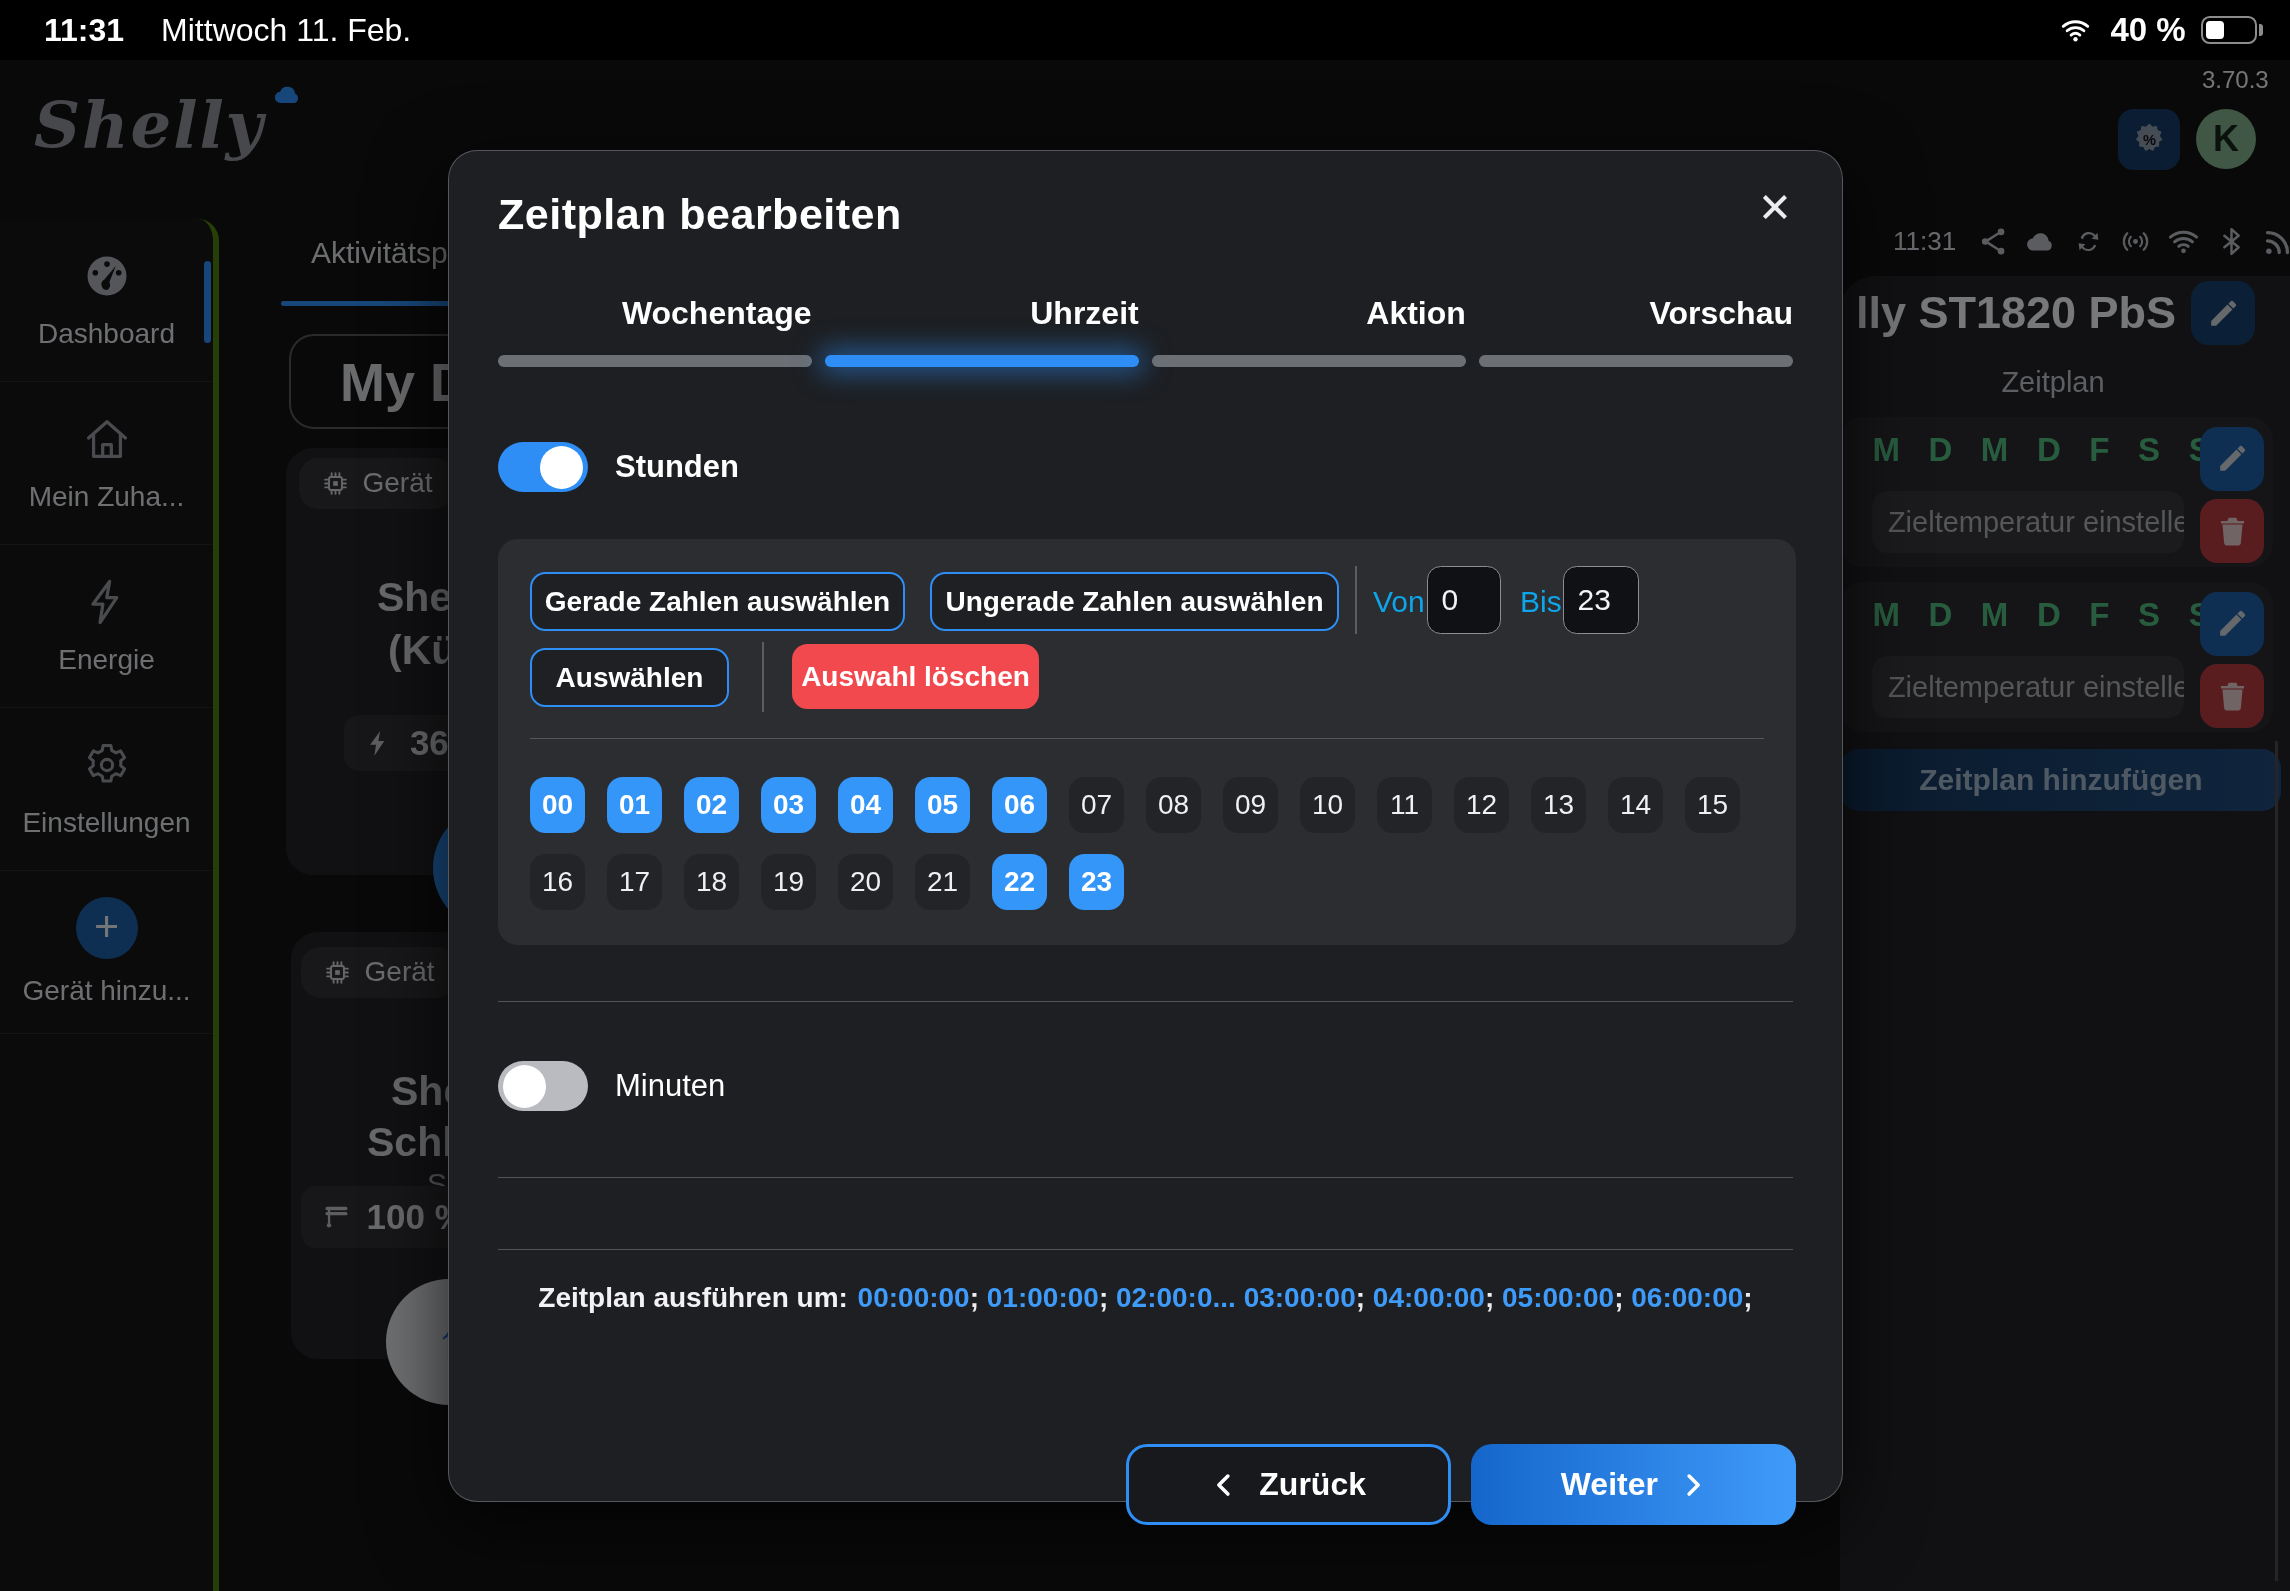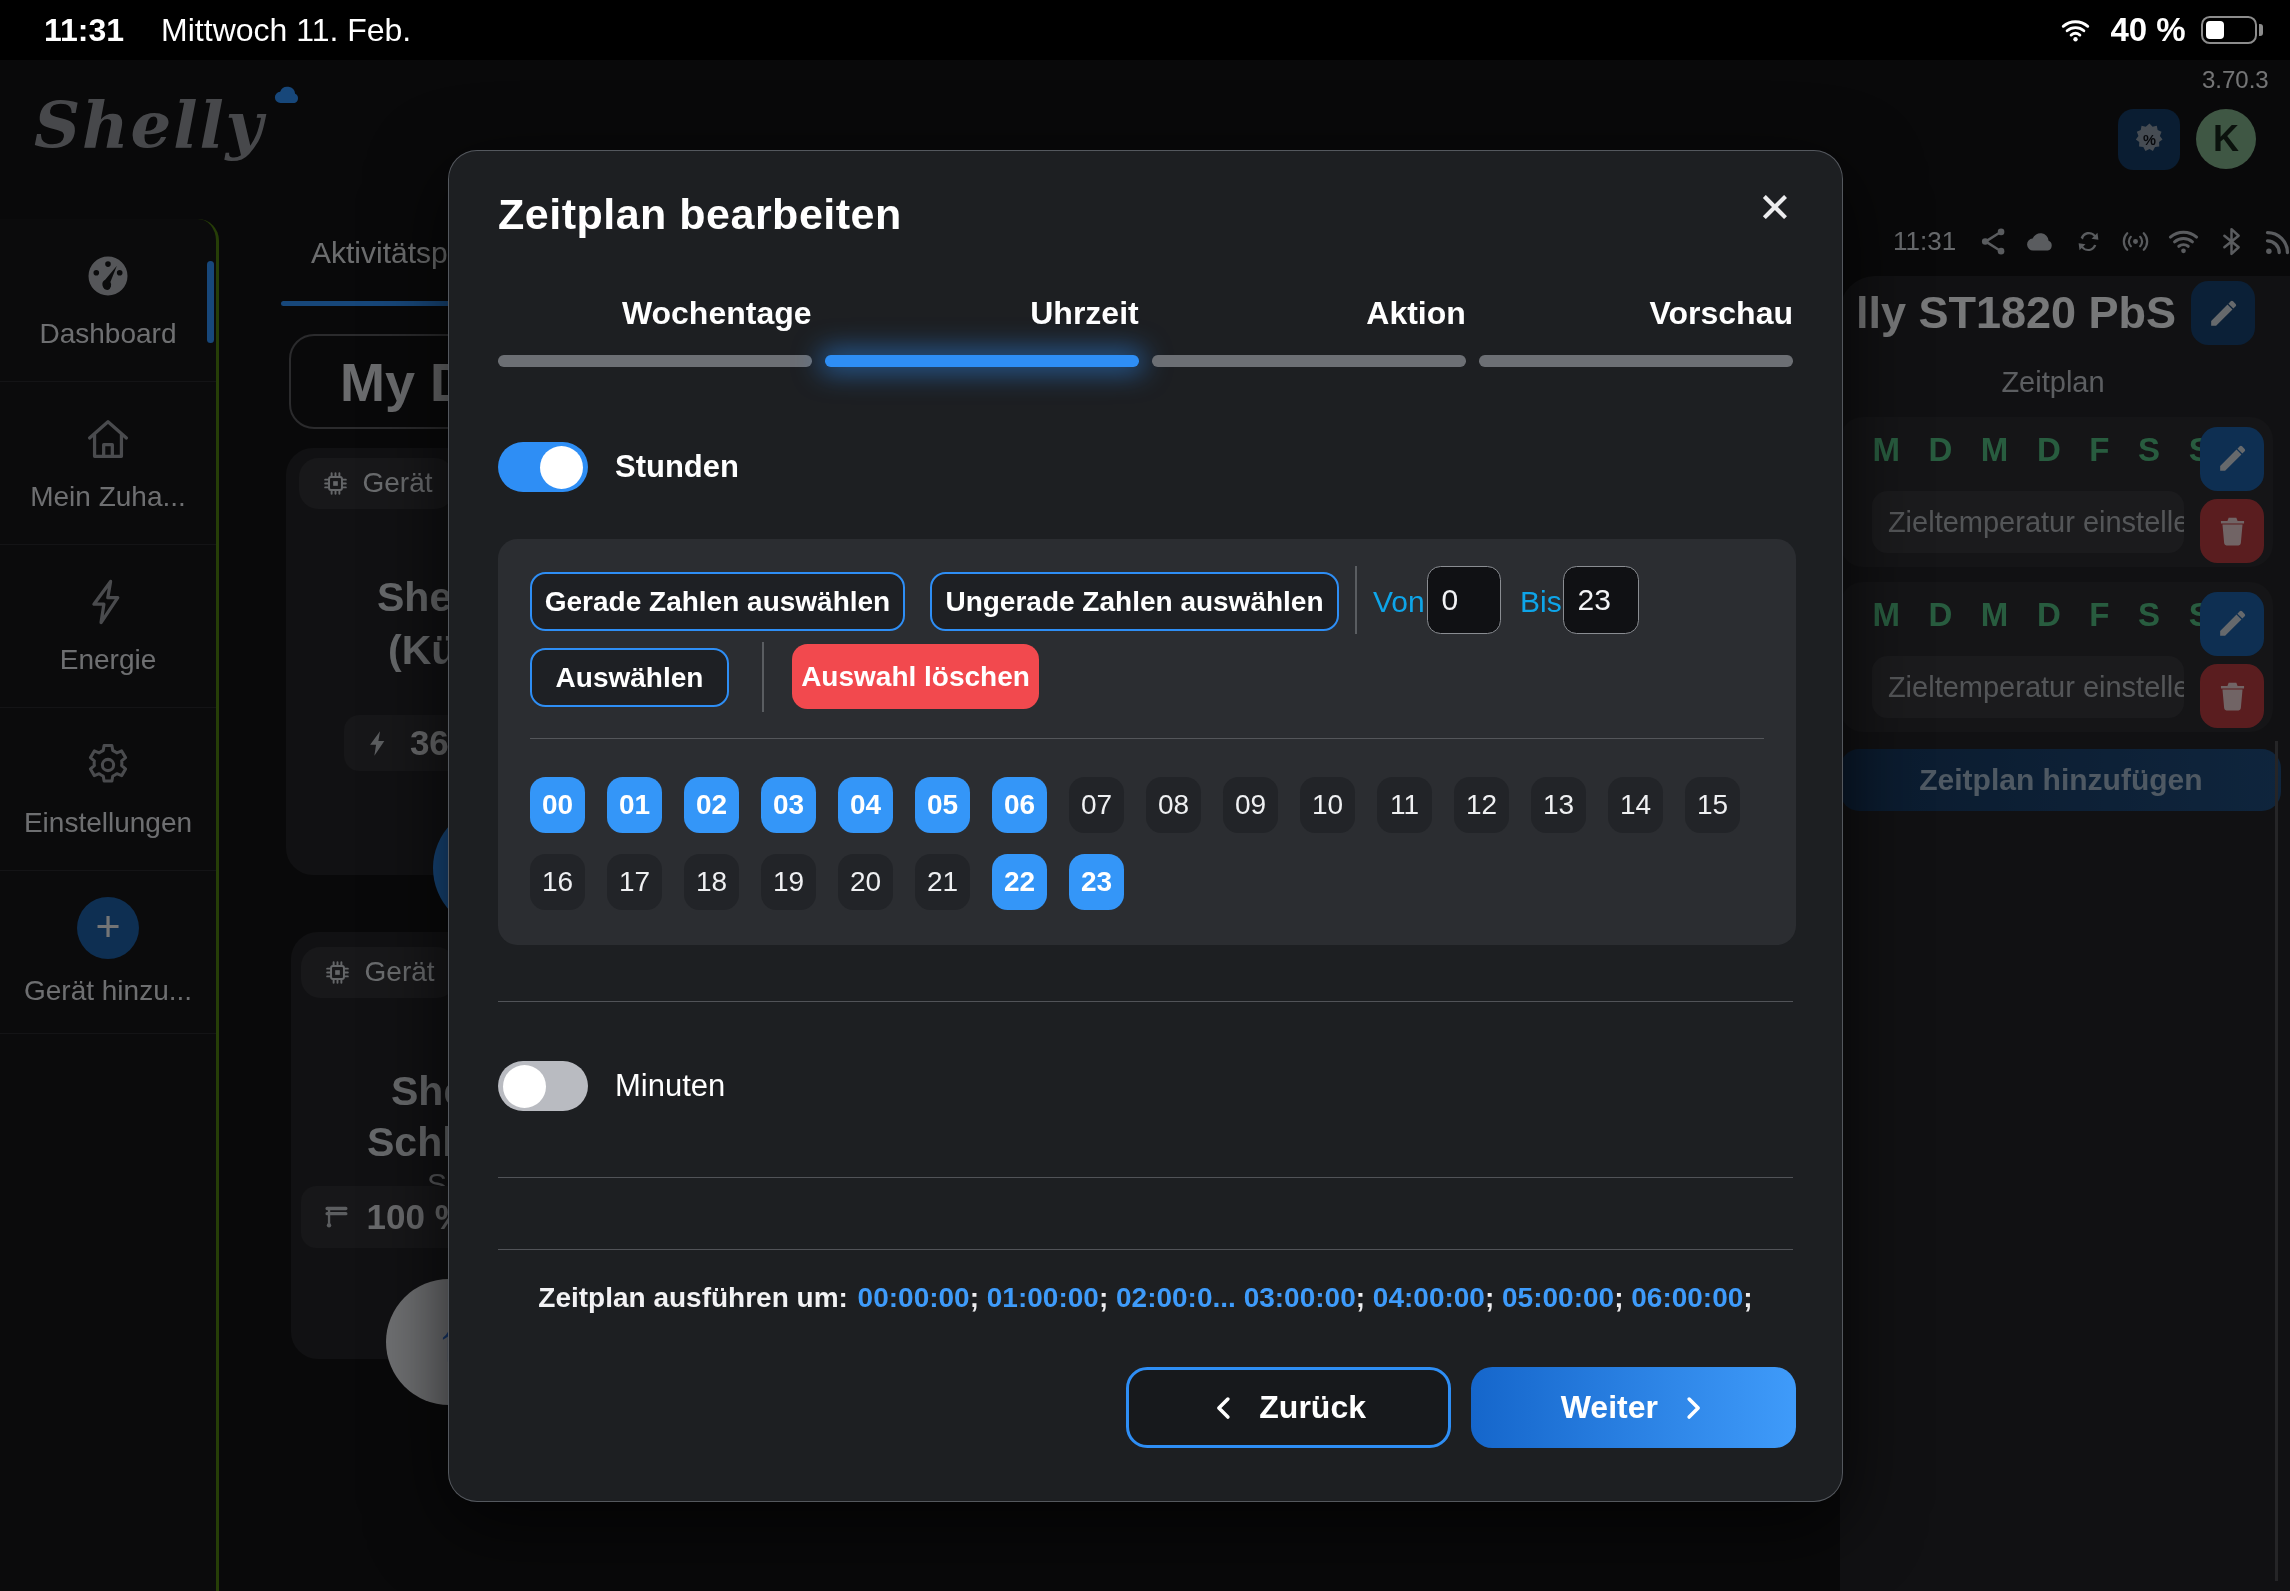--- a/index.html
+++ b/index.html
@@ -28,21 +28,21 @@
   .logo{position:absolute;left:34px;top:87px;z-index:20;}
   .logo-text{font-family:"DejaVu Serif",serif;font-style:italic;font-weight:bold;font-size:64px;color:#8f9196;letter-spacing:1.9px;}
   .logo-cloud{position:absolute;right:-45px;top:-7.8px;width:45px;height:31px;color:var(--accent);}
   .hbtn{position:absolute;left:2118px;top:109px;width:62px;height:61px;border-radius:15.5px;background:#143a64;z-index:20;
         display:flex;align-items:center;justify-content:center;}
   .hbtn .icon{width:39px;height:39px;color:#8d99a6;}
   .avatar{position:absolute;left:2196px;top:109px;width:60px;height:60px;border-radius:50%;background:#7fae88;color:#17251b;
           font-size:36px;font-weight:600;display:flex;align-items:center;justify-content:center;z-index:20;}
 
   
-  .sidebar{position:absolute;left:0;top:219px;width:219px;height:1372px;background:#161618;border-right:3px solid #4d7c0f;
+  .sidebar{position:absolute;left:0;top:219px;width:219px;height:1372px;background:#161618;border-right:6px solid #4d7c0f;
            border-top-right-radius:21.3px;z-index:20;}
   .side-item{position:relative;height:163px;border-bottom:1px solid #28282c;display:flex;flex-direction:column;
              align-items:center;justify-content:center;gap:15.5px;}
   .side-icon{width:52px;height:52px;color:#94979c;}
   .side-icon.filled{color:#aaadb2;}
   .side-label{font-size:28px;color:#dcdee2;}
   .active-bar{position:absolute;right:1.9px;top:42px;width:6.8px;height:82px;border-radius:3.9px;background:var(--accent);}
   .plus-circle{width:62px;height:62px;border-radius:50%;background:#1c5ea4;color:#e8eaec;font-size:43px;line-height:58px;
                text-align:center;font-weight:400;}
 
@@ -136,21 +136,21 @@
   .hour.sel{background:var(--hour-sel);color:#fff;font-weight:bold;}
 
   .m-hr{position:absolute;left:49px;right:49px;border-top:1.9px solid #515358;}
   .m-hr1{top:850px;} .m-hr2{top:1026px;} .m-hr3{top:1098px;}
 
   .m-summary{position:absolute;left:29px;right:29px;top:1131px;text-align:center;font-size:28px;font-weight:bold;white-space:nowrap;}
   .m-summary .prefix{color:#f2f2f4;margin-right:9.7px;}
   .m-summary .time{color:#3e9bfa;text-align:center;}
   .m-summary .sep{color:#ededef;white-space:pre;}
 
-  .foot-btn{position:absolute;top:1216px;width:325px;height:81px;border-radius:21.3px;display:flex;align-items:center;
+  .foot-btn{position:absolute;top:1293px;width:325px;height:81px;border-radius:21.3px;display:flex;align-items:center;
             justify-content:center;gap:21.3px;color:#fff;font-weight:bold;font-size:32px;}
   .btn-back{left:677px;background:#17191c;border:3.9px solid var(--accent);}
   .btn-next{left:1022px;background:linear-gradient(90deg,#1566cb,#3f9bfa);}
   .chev{width:27px;height:27px;color:#fff;}
 </style>
 </head>
 <body>
 
 <div id="root" style="--accent: #2e8ef5; --hour-sel: #3496f8; --danger: #f2494e; --green: #50b97e;">
 

